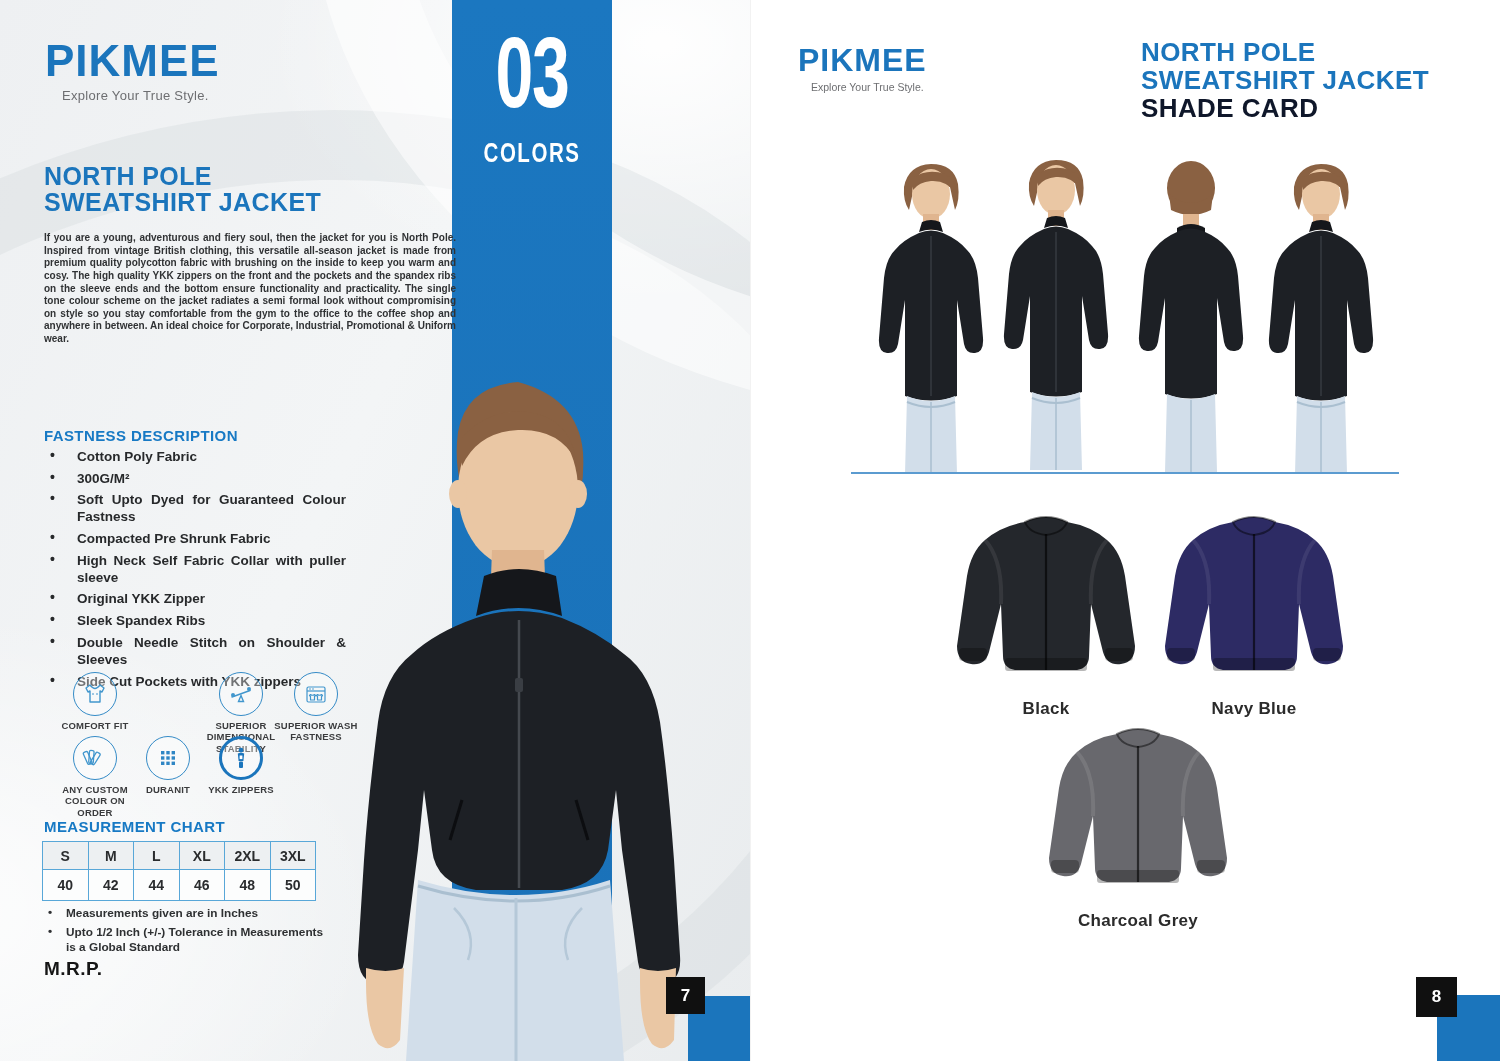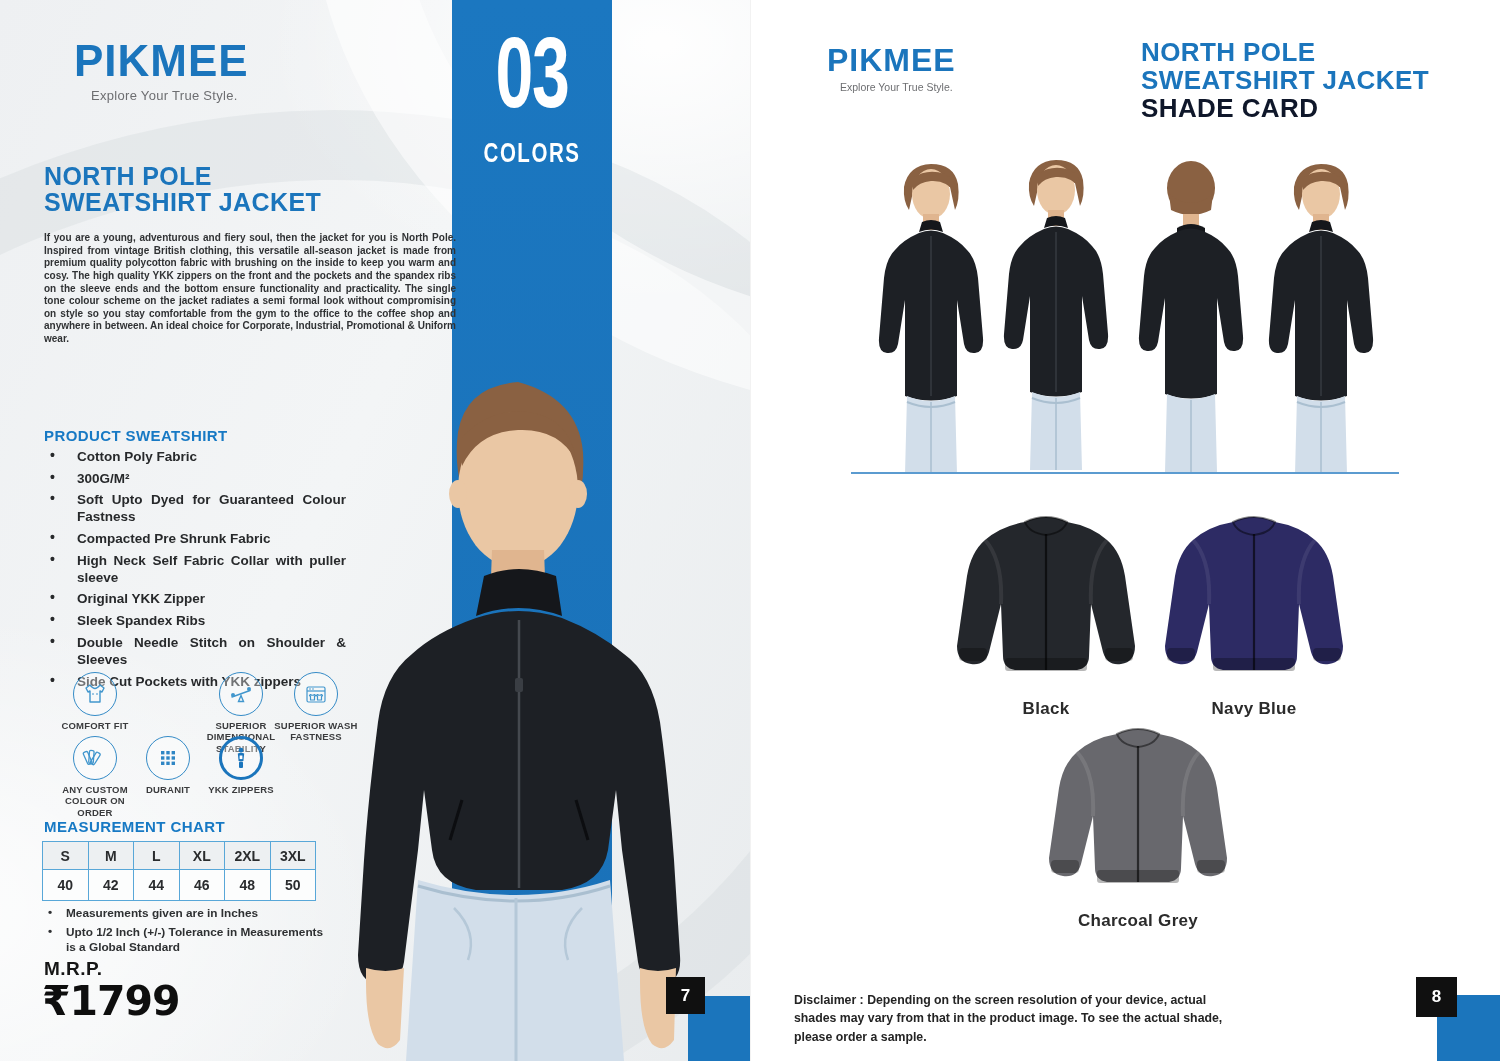--- a/index.html
+++ b/index.html
@@ -37,21 +37,21 @@
     position:absolute; top:22px; left:0; width:100%; text-align:center;
     color:#fff; font-weight:bold; font-size:100px; line-height:1;
     transform:scaleX(.68); letter-spacing:-2px;
   }
   .band-label {
     position:absolute; top:138px; left:0; width:100%; text-align:center;
     color:#fff; font-weight:bold; font-size:27px; letter-spacing:2px;
     transform:scaleX(.76);
   }
 
-  .logo { position:absolute; z-index:3;margin-left:29px; }
+  .logo { position:absolute; z-index:3; }
   .logo-left { left:45px; top:36px; }
   .logo-word { color:#1b75bc; font-weight:bold; letter-spacing:1px; }
   .logo-left .logo-word { font-size:44px; }
   .logo-tagline { color:#6d6e71; }
   .logo-left .logo-tagline { font-size:13px; margin:2px 0 0 17px; letter-spacing:.3px; }
 
   .lp-title {
     position:absolute; left:44px; top:163px; z-index:3;
     color:#1b75bc; font-weight:800; font-size:25px; line-height:26px; letter-spacing:.4px;
   }
@@ -207,21 +207,21 @@
       <div class="logo-tagline">Explore Your True Style.</div>
     </div>
 
     <h1 class="lp-title">
       <div>NORTH POLE</div>
       <div>SWEATSHIRT JACKET</div>
     </h1>
 
     <p class="lp-intro">If you are a young, adventurous and fiery soul, then the jacket for you is North Pole. Inspired from vintage British clothing, this versatile all-season jacket is made from premium quality polycotton fabric with brushing on the inside to keep you warm and cosy. The high quality YKK zippers on the front and the pockets and the spandex ribs on the sleeve ends and the bottom ensure functionality and practicality. The single tone colour scheme on the jacket radiates a semi formal look without compromising on style so you stay comfortable from the gym to the office to the coffee shop and anywhere in between. An ideal choice for Corporate, Industrial, Promotional &amp; Uniform wear.</p>
 
-    <h2 class="sect-h pd">PRODUCT SWEATSHIRT</h2>
+    <h2 class="sect-h pd">FASTNESS DESCRIPTION</h2>
     <ul class="pd-list">
       <li>Cotton Poly Fabric</li>
       <li>300G/M²</li>
       <li>Soft Upto Dyed for Guaranteed Colour Fastness</li>
       <li>Compacted Pre Shrunk Fabric</li>
       <li>High Neck Self Fabric Collar with puller sleeve</li>
       <li>Original YKK Zipper</li>
       <li>Sleek Spandex Ribs</li>
       <li>Double Needle Stitch on Shoulder &amp; Sleeves</li>
       <li>Side Cut Pockets with YKK zippers</li>
@@ -327,21 +327,20 @@
         <td>50</td>
       </tr>
     </tbody>
       </table>
     <ul class="m-notes">
       <li>Measurements given are in Inches</li>
       <li>Upto 1/2 Inch (+/-) Tolerance in Measurements is a Global Standard</li>
     </ul>
 
     <div class="mrp-label">M.R.P.</div>
-    <div class="mrp-price">₹1799</div>
 
     <div class="page-sq sq-7">7</div>
     <div class="corner-blue cb-7"></div>
   </div>
 
   <div class="right-page">
 
     <div class="logo logo-right">
       <div class="logo-word">PIKMEE</div>
       <div class="logo-tagline">Explore Your True Style.</div>
@@ -416,19 +415,18 @@
         <path d="M74 14 Q95 4 116 14 Q112 25 95 27 Q78 25 74 14 Z" fill="var(--jc)" stroke="rgba(0,0,0,.45)" stroke-width="2"></path>
         <rect x="54" y="150" width="82" height="13" rx="3" fill="rgba(0,0,0,.28)"></rect>
         <rect x="8" y="140" width="28" height="13" rx="4" fill="rgba(0,0,0,.28)"></rect>
         <rect x="154" y="140" width="28" height="13" rx="4" fill="rgba(0,0,0,.28)"></rect>
         <line x1="95" y1="26" x2="95" y2="162" stroke="rgba(0,0,0,.6)" stroke-width="2.2"></line>
         <path d="M34 32 Q52 52 50 96 M156 32 Q138 52 140 96" stroke="rgba(255,255,255,.10)" stroke-width="4" fill="none"></path>
       </svg>
       <div class="swatch-label">Charcoal Grey</div>
     </div>
 
-    <p class="disclaimer">Disclaimer : Depending on the screen resolution of your device, actual shades may vary from that in the product image. To see the actual shade, please order a sample.</p>
   </div>
 
   <div class="page-sq sq-8">8</div>
   <div class="corner-blue cb-8"></div>
 
 </div>
 
 </body></html>

